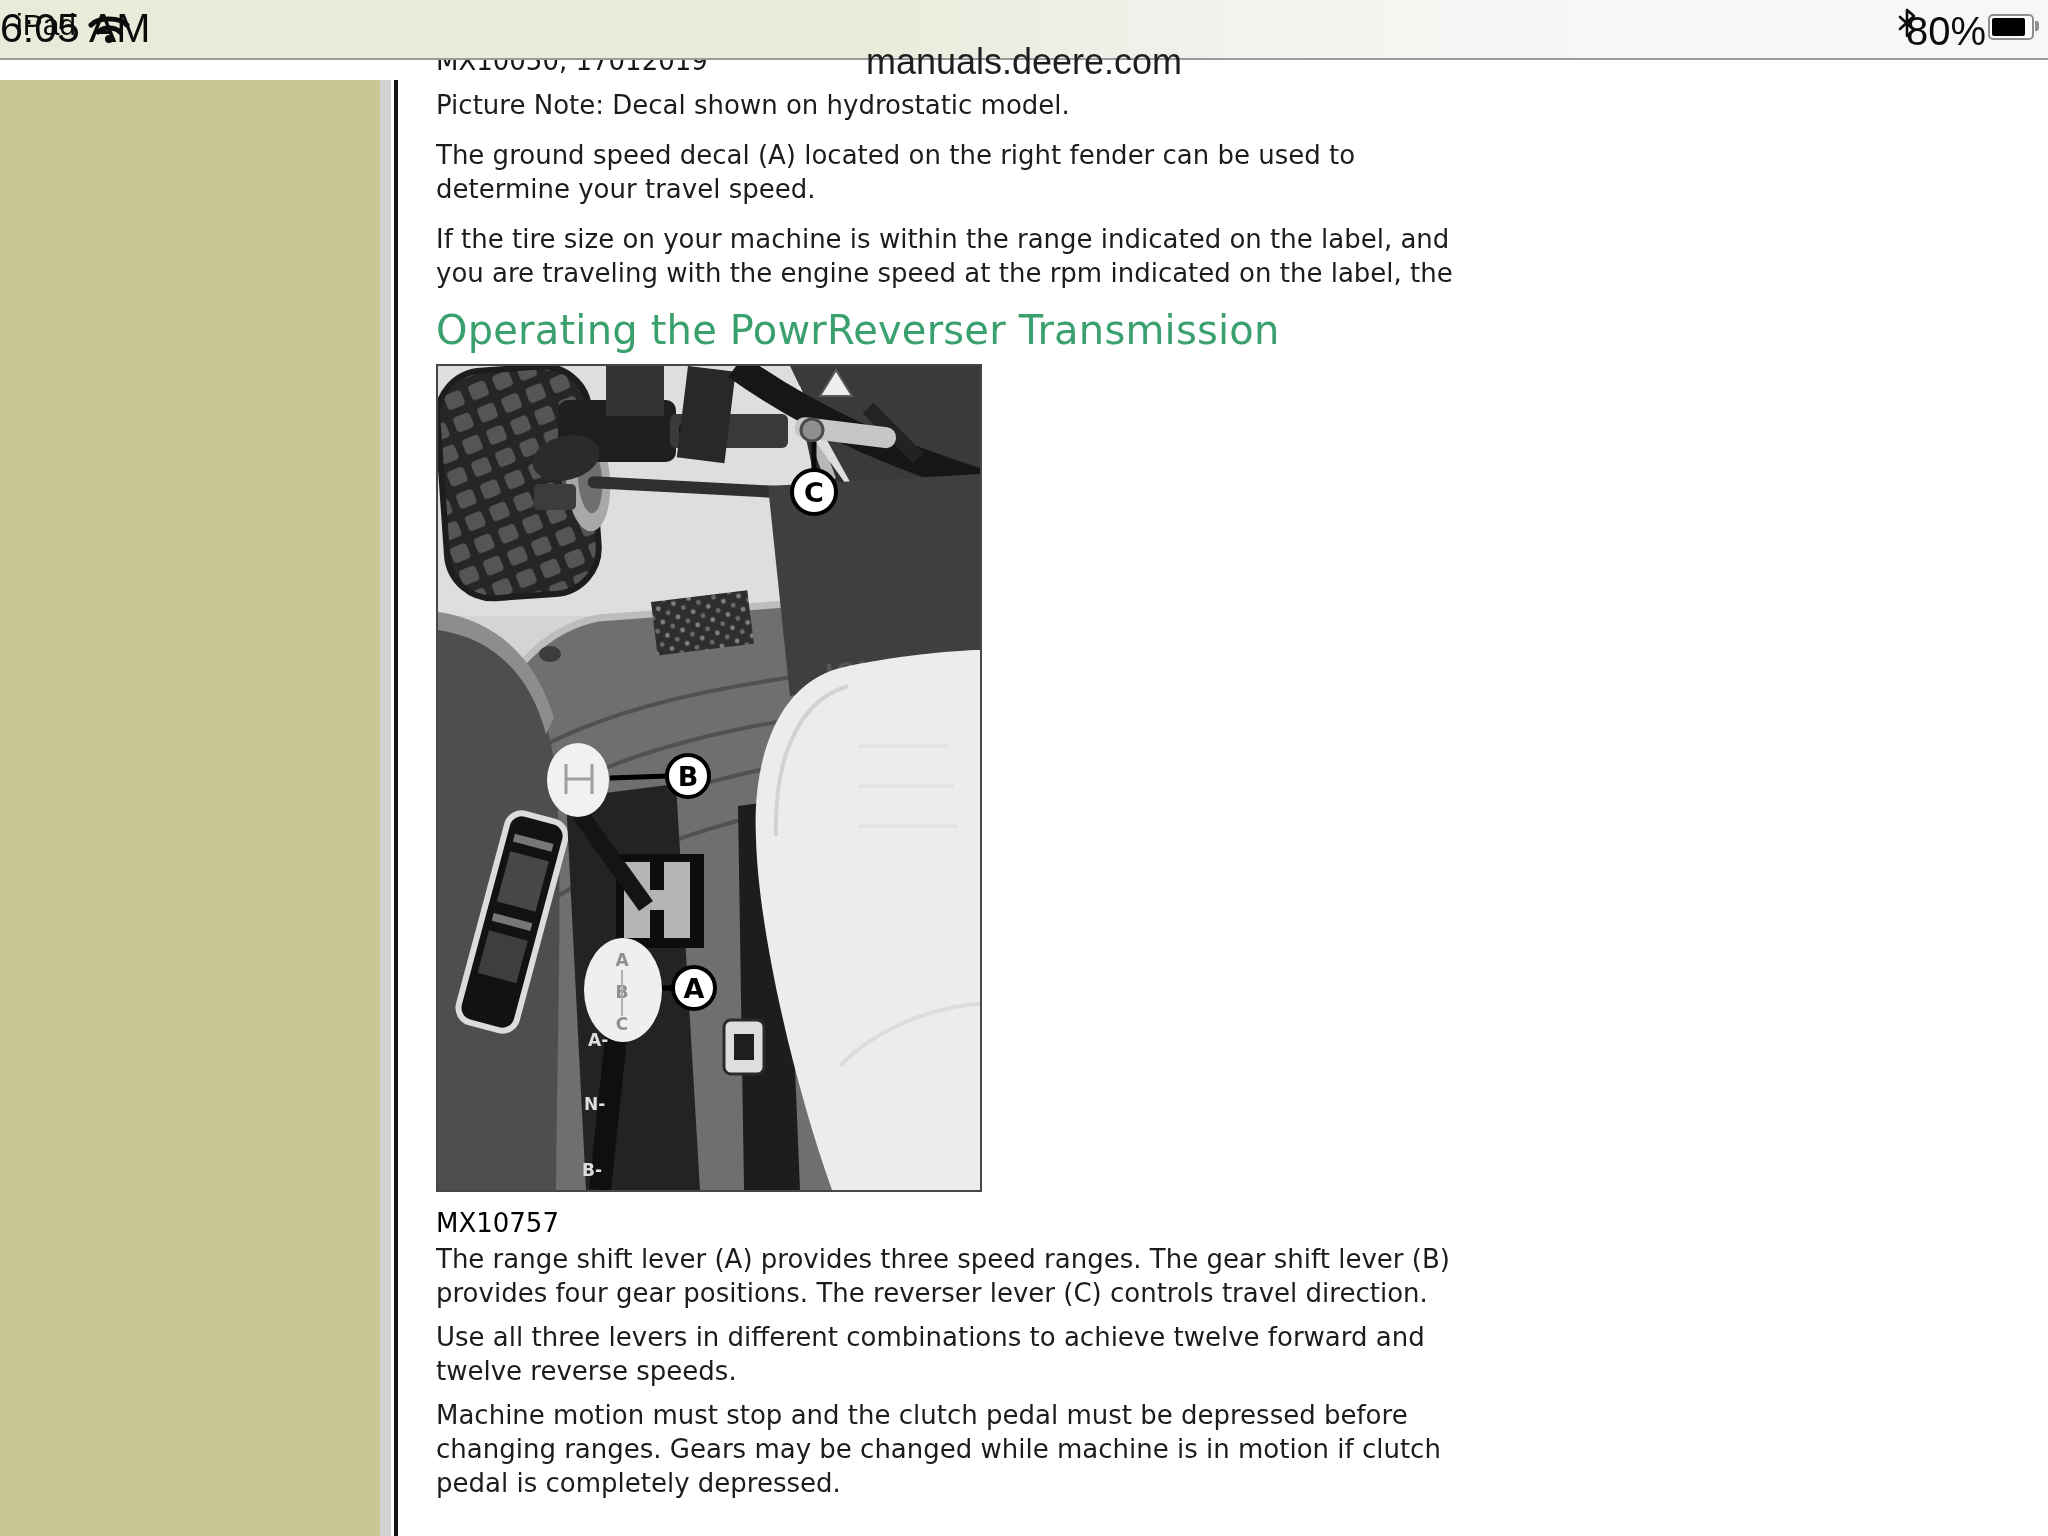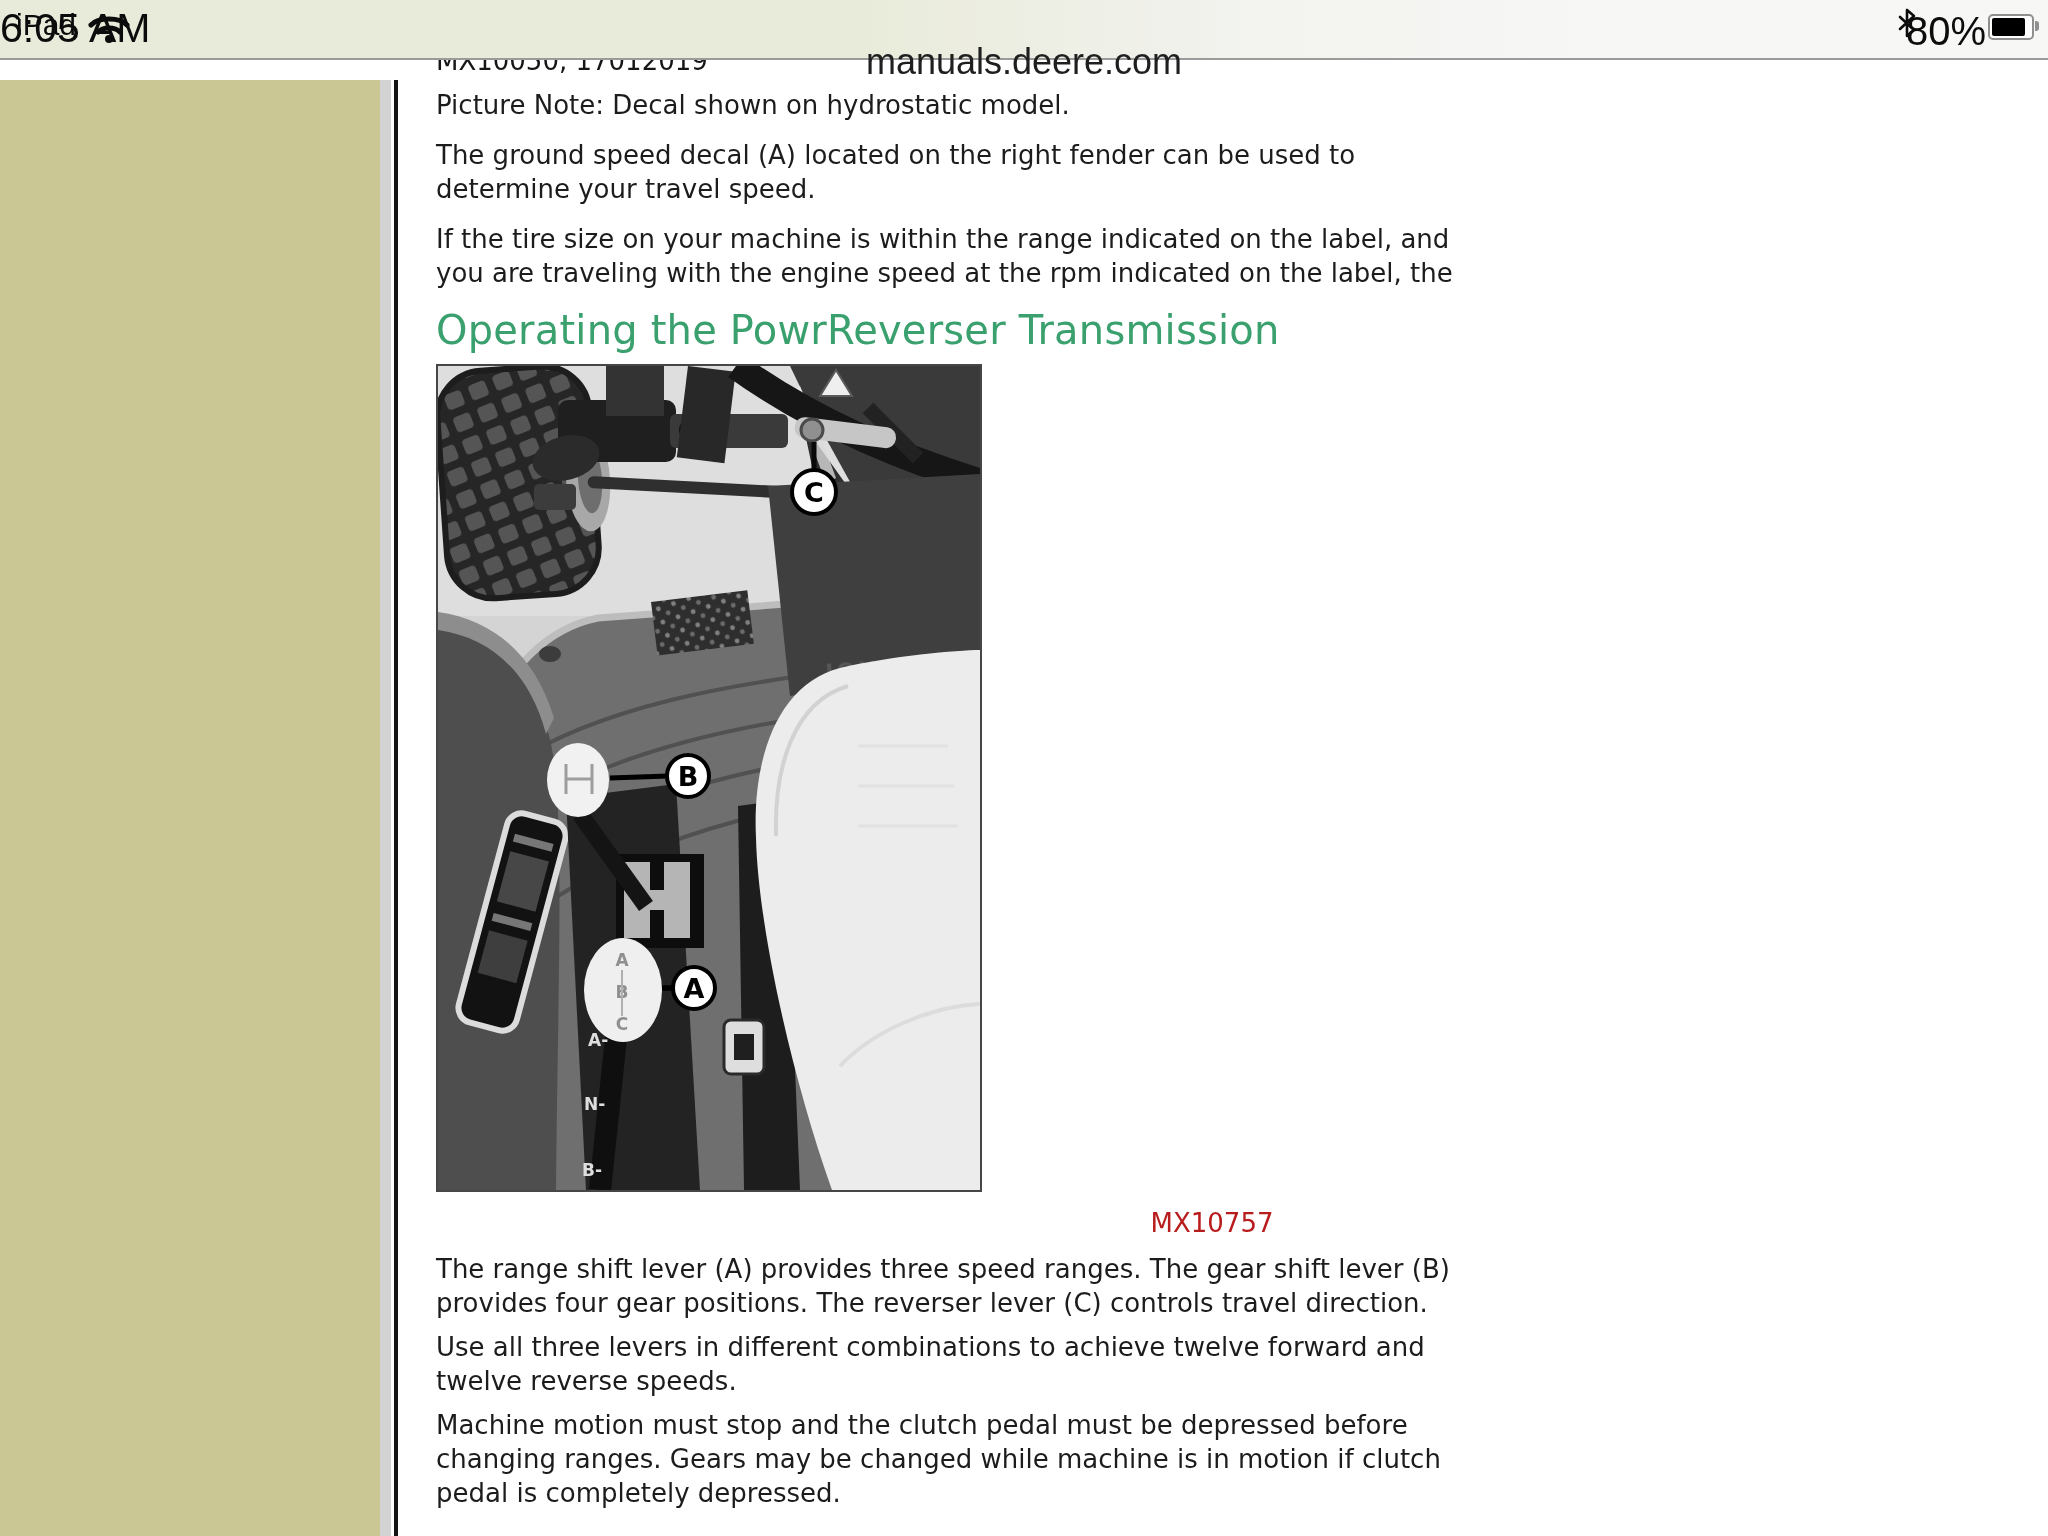--- a/index.html
+++ b/index.html
@@ -37,21 +37,21 @@
     box-sizing:border-box;padding:8px 60px 0 38px;overflow:hidden;
   }
   .content p{margin:0 0 16px;font-size:26px;line-height:34px;color:#1c1c1c;}
   .content p .ln{display:block;}
   h2.section{
     margin:2px 0 10px;font-size:40px;line-height:48px;font-weight:400;
     color:#3aa06e;letter-spacing:0.2px;
   }
   figure{margin:0;padding:0;}
   .photo{display:block;border:2px solid #464646;background:#dcdcdb;}
-  .fig-caption{font-size:26px;line-height:34px;margin:14px 0 12px;color:#b91c1c;text-align:center;}
+  .fig-caption{font-size:26px;line-height:34px;margin:14px 0 2px;color:#000000;}
   p.tight{margin-bottom:10px;}
   
   .callout-txt{font:700 27px "DejaVu Sans",sans-serif;fill:#000;}
   .mark-txt{font:700 17px "DejaVu Sans",sans-serif;fill:#dedede;}
   .knob-txt{font:700 17px "DejaVu Sans",sans-serif;fill:#8f8f8f;}
   .mold-txt{font:700 22px "DejaVu Sans",sans-serif;fill:#5c5c5c;opacity:.8;letter-spacing:3px;}
 </style>
 </head>
 <body>
 

